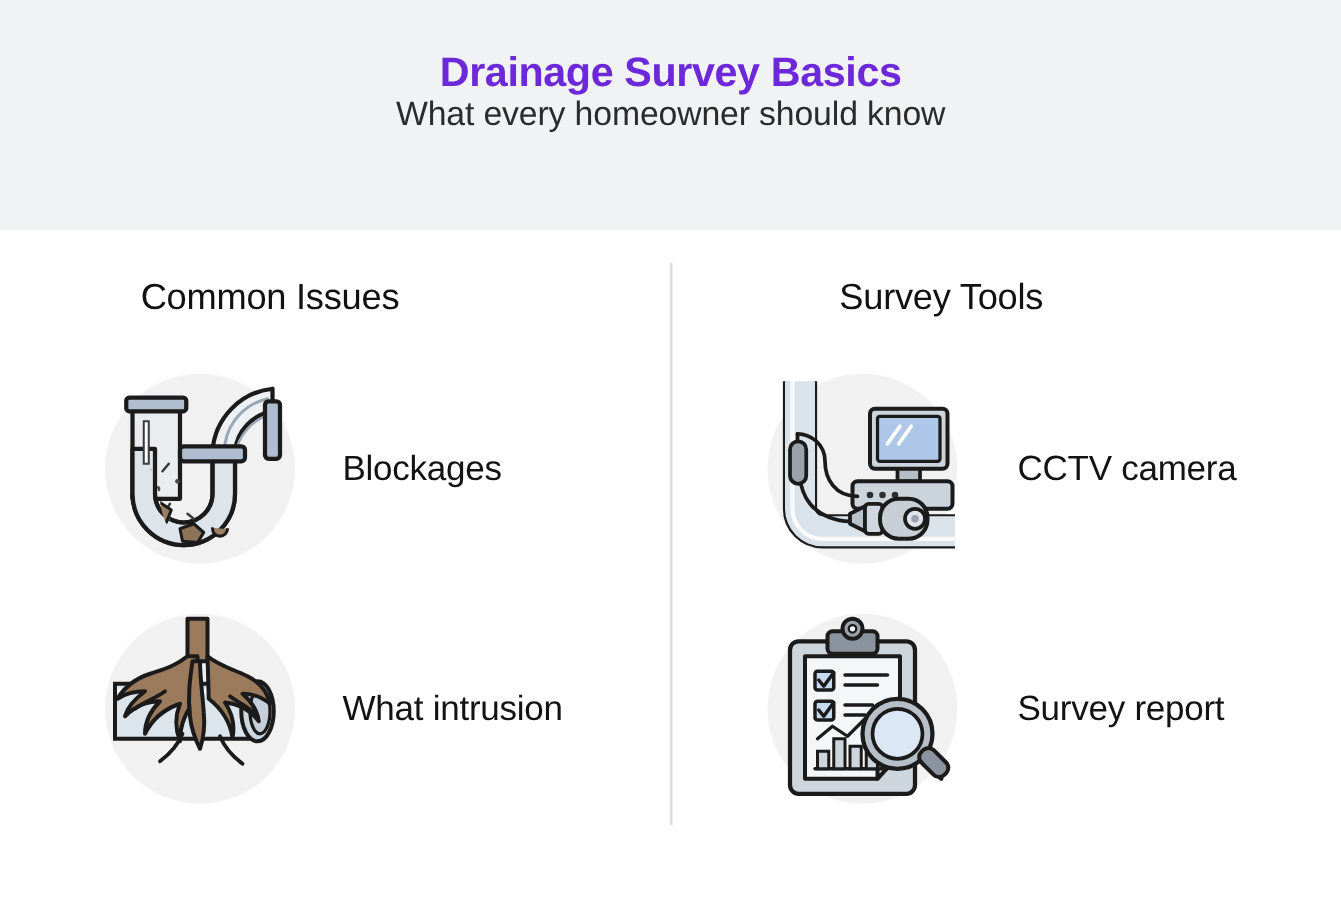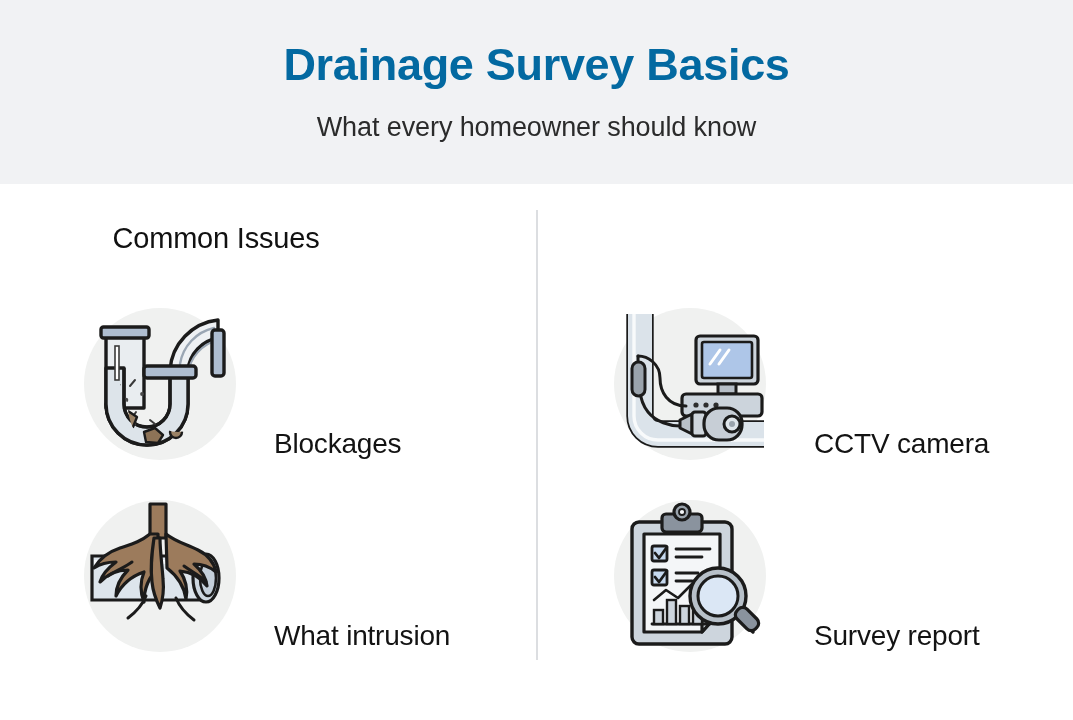--- a/index.html
+++ b/index.html
@@ -23,28 +23,27 @@
     left:0; top:0;
     width:1073px; height:184px;
     background:#f1f2f4;
     display:flex;
     flex-direction:column;
     align-items:center;
     justify-content:flex-start;
     padding-top:40px;
   }
   .main-title {
-    font-size:45px;
+    font-size:33px;
     font-weight:bold;
-    color:#0369a1;
+    color:#6d28d9;
     letter-spacing:-0.3px;
     line-height:1.1;
   }
   .subtitle {
-    margin-top:22px;
     font-size:27px;
     font-weight:400;
     color:#2b2b2b;
     letter-spacing:-0.1px;
   }
 
   
   .body-area {
     position:absolute;
     left:0; top:184px;
@@ -81,21 +80,21 @@
   .column.left  .column-title { transform:translateX(-2px); }
   .column.right .column-title { transform:translateX(-2px); }
 
   
   .item {
     position:absolute;
     left:0;
     width:536px;
     height:170px;
     display:flex;
-    align-items:flex-end;
+    align-items:center;
   }
   .item.row1 { top:106px; }
   .item.row2 { top:298px; }
 
   .icon-wrap {
     position:relative;
     width:152px; height:152px;
     margin-left:84px;
     flex:0 0 auto;
   }
@@ -218,20 +217,21 @@
               <path d="M92 98 c4 10 10 16 18 22"></path>
             </g>
           </svg>
         </div>
         <div class="item-label">What intrusion</div>
       </div>
     </div>
 
     <div class="column right">
 
+      <div class="column-title">Survey Tools</div>
 
       <div class="item row1">
         <div class="icon-wrap">
           <div class="icon-disc"></div>
           <svg class="icon-svg" viewBox="0 0 152 152">
 
             <path d="M14 6 V108 a30 30 0 0 0 30 30 H150" fill="none" stroke="#1b1b1b" stroke-width="3.4"></path>
             <path d="M38 6 V108 a6 6 0 0 0 6 6 H150" fill="none" stroke="#1b1b1b" stroke-width="3.4"></path>
             <path d="M14 6 V108 a30 30 0 0 0 30 30 H150 V114 H44 a6 6 0 0 1 -6 -6 V6 Z" fill="#dbe3ea" stroke="none"></path>
             <path d="M20 6 V108 a24 24 0 0 0 24 24 H150" fill="none" stroke="#ffffff" stroke-width="3.4" opacity="0.8"></path>

